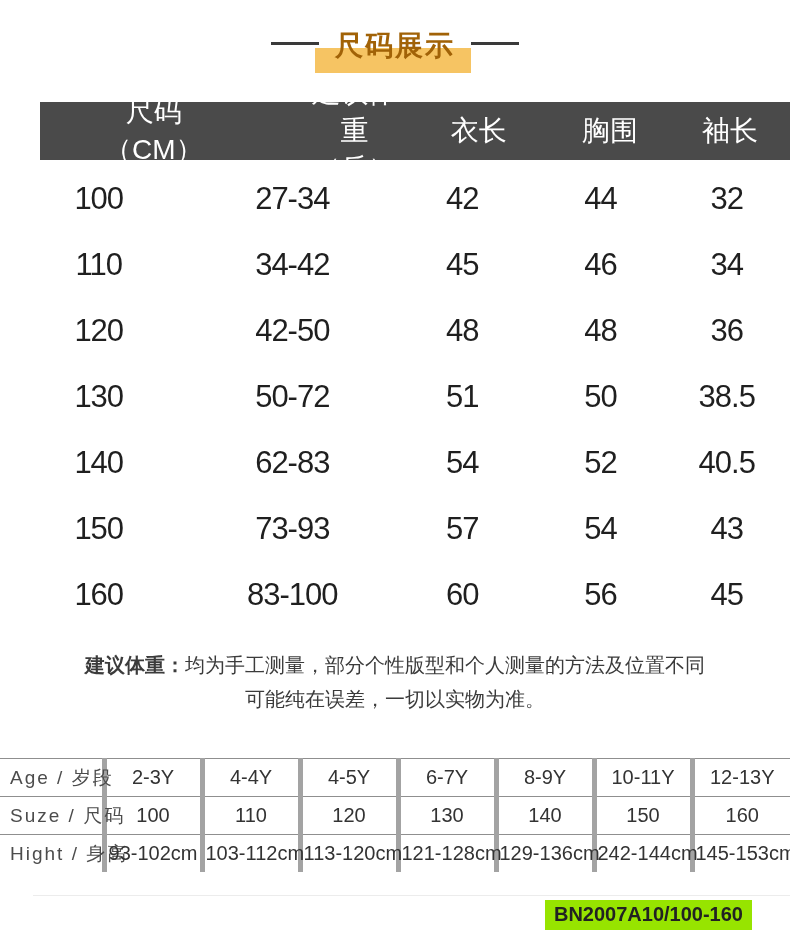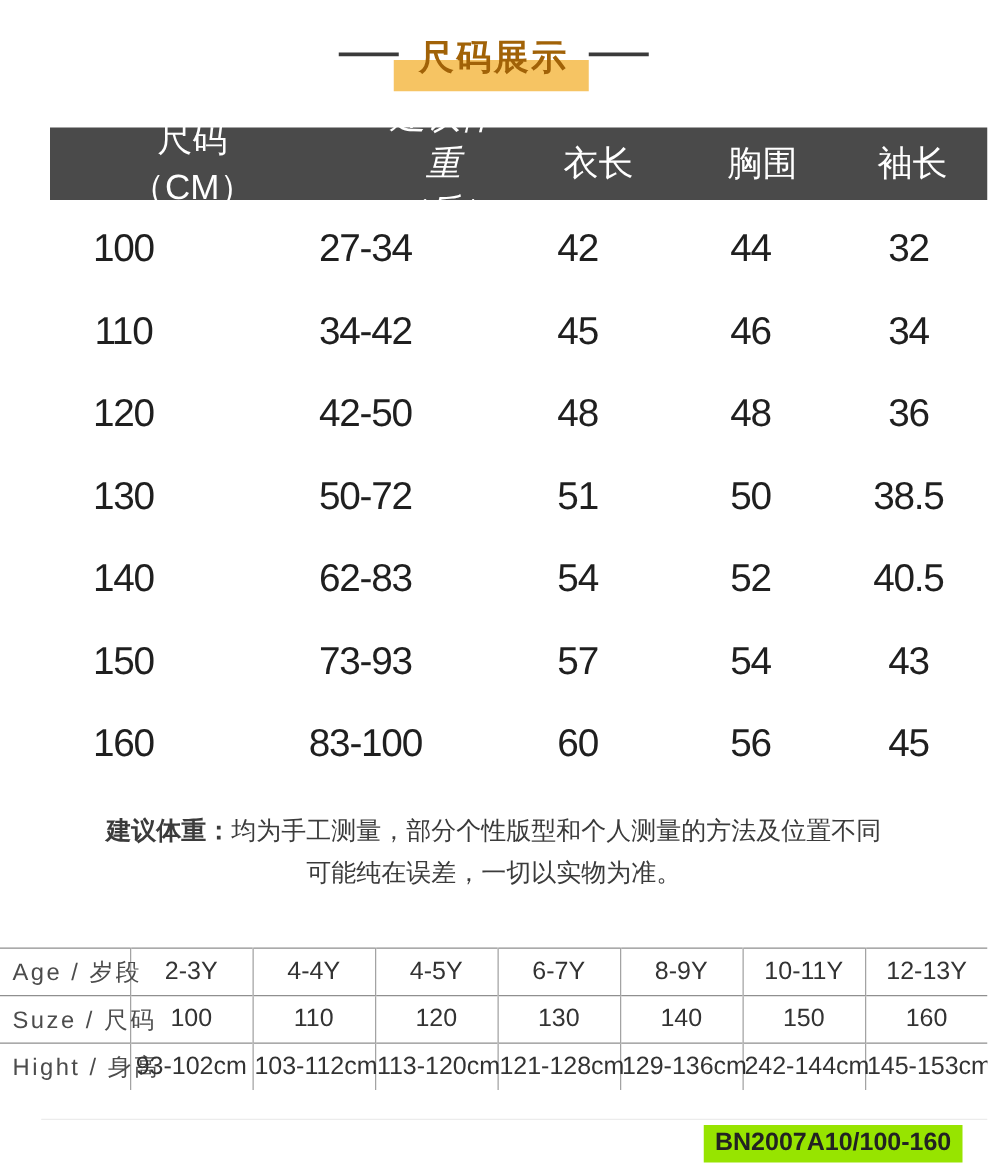--- a/index.html
+++ b/index.html
@@ -48,21 +48,21 @@
     color: #ffffff;
     font-size: 28px;
   }
   .cell { box-sizing: border-box; text-align: center; }
   .c0 { width: 25%; }
   .c1 { width: 24%; }
   .c2 { width: 19%; }
   .c3 { width: 16%; }
   .c4 { width: 16%; }
   .size-header .c0 { padding-left: 40px; }
-  .size-header .c1 { padding-left: 74px; font-style: italic; }
+  .size-header .c1 { padding-left: 74px; }
 
   .size-rows { padding-top: 6px; }
   .s-row {
     height: 66px;
     display: flex;
     align-items: center;
     font-size: 31px;
     color: #1f1f1f;
     letter-spacing: -1px;
   }
@@ -92,30 +92,30 @@
     padding-left: 10px;
     font-size: 19px;
     color: #4c4c4c;
     letter-spacing: 2px;
     white-space: nowrap;
   }
   table.age td {
     text-align: center;
     font-size: 20px;
     color: #333333;
-    border-left: 1px solid #a3a3a3;
+    border-left: 5px solid #a3a3a3;
     white-space: nowrap;
   }
 
   
   .divider { margin: 23px 0 0 33px; height: 1px; background: #ececec; }
   .sku-row {
     display: flex;
     justify-content: flex-end;
-    padding-right: 20px;
+    padding-right: 38px;
     margin-top: 4px;
   }
   .sku {
     background: #97e400;
     color: #222222;
     font-weight: bold;
     font-size: 20px;
     padding: 3px 9px 4px 9px;
   }
 </style>

